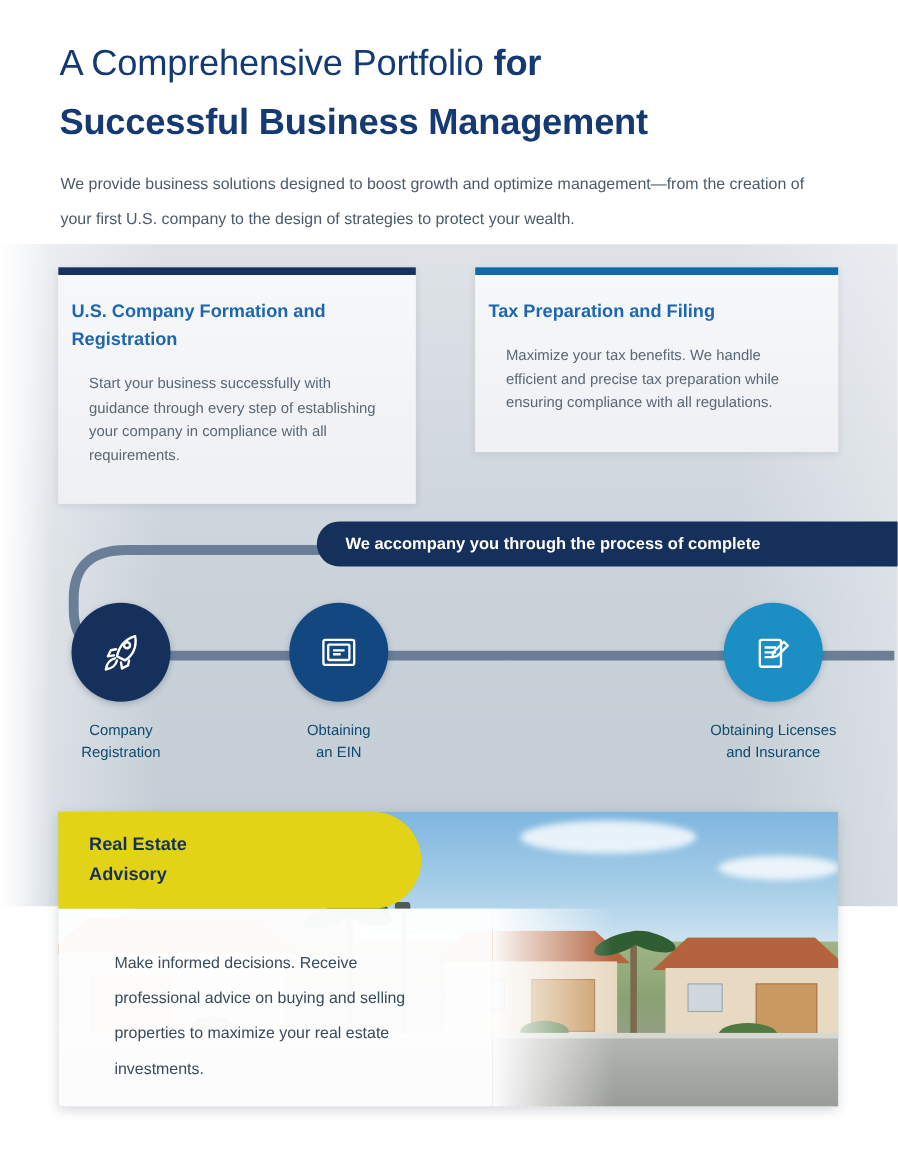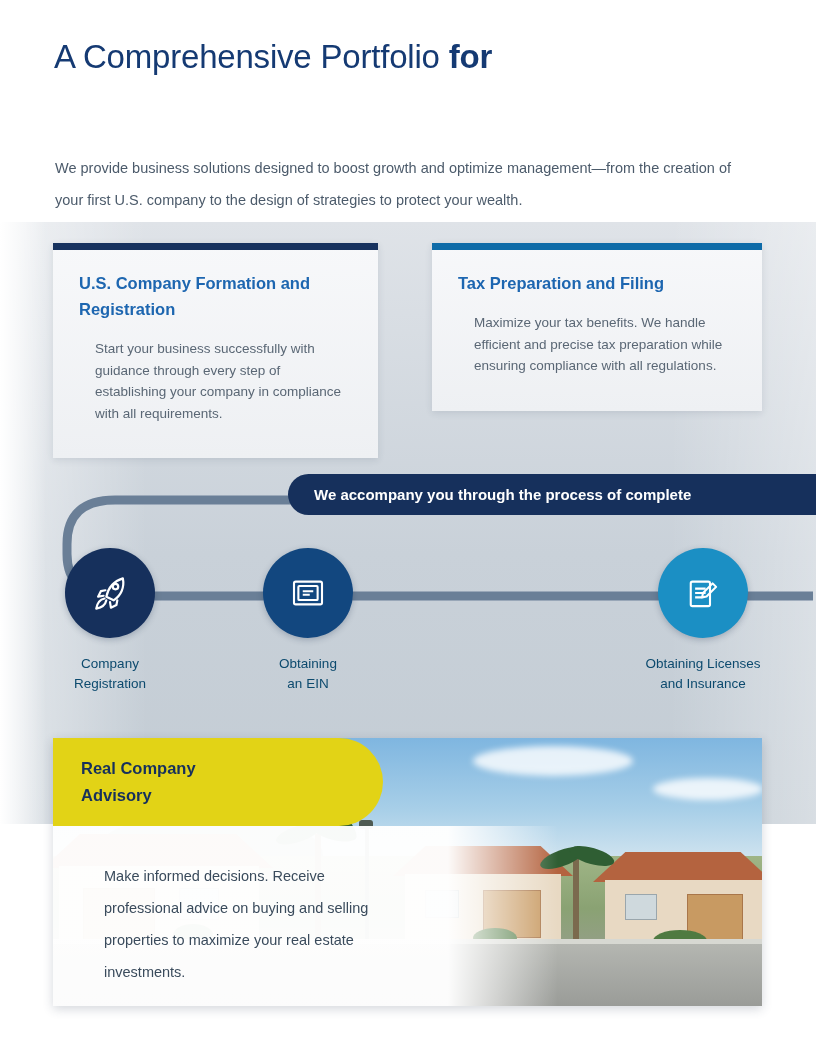--- a/index.html
+++ b/index.html
@@ -84,21 +84,21 @@
   
   .card {
     position: absolute;
     background: linear-gradient(180deg, #f7f8fa 0%, #eef0f3 100%);
     box-shadow: 0 2px 7px rgba(40,55,80,0.12);
   }
   .card .top-rule {
     height: 7px;
     width: 100%;
   }
-  .card .card-inner { padding: 20px 16px 18px 26px; }
+  .card .card-inner { padding: 20px 16px 18px 12px; }
   .card h3 {
     margin: 0 0 14px 0;
     font-size: 16.5px;
     line-height: 26px;
     font-weight: 700;
     color: #1d66b0;
   }
   .card p {
     margin: 16px;
     font-size: 13.5px;
@@ -332,20 +332,21 @@
 <body>
 
 <div class="bg-band band-gray"></div>
 <div class="bg-band band-white-bottom"></div>
 <div class="bg-band band-left-fade"></div>
 
 <div class="page">
 
   <div class="headline">
     <div class="line"><span class="light">A Comprehensive Portfolio </span><span class="bold">for</span></div>
+    <div class="line bold">Successful Business Management</div>
   </div>
 
   <div class="intro">We provide business solutions designed to boost growth and optimize management—from the creation of your first U.S. company to the design of strategies to protect your wealth.</div>
 
   <div class="card" id="card-company">
     <div class="top-rule"></div>
     <div class="card-inner">
       <h3>U.S. Company Formation and Registration</h3>
       <p>Start your business successfully with guidance through every step of establishing your company in compliance with all requirements.</p>
     </div>
@@ -462,21 +463,21 @@
 
       <div class="curb"></div>
       <div class="road"></div>
     </div>
 
     <div class="re-overlay"></div>
     <div class="re-overlay-fade"></div>
 
     <div class="re-tag">
       <div class="txt">
-        <div>Real Company</div>
+        <div>Real Estate</div>
         <div>Advisory</div>
       </div>
     </div>
 
     <div class="re-text">Make informed decisions. Receive professional advice on buying and selling properties to maximize your real estate investments.</div>
   </div>
 
 </div>
 
 </body></html>

